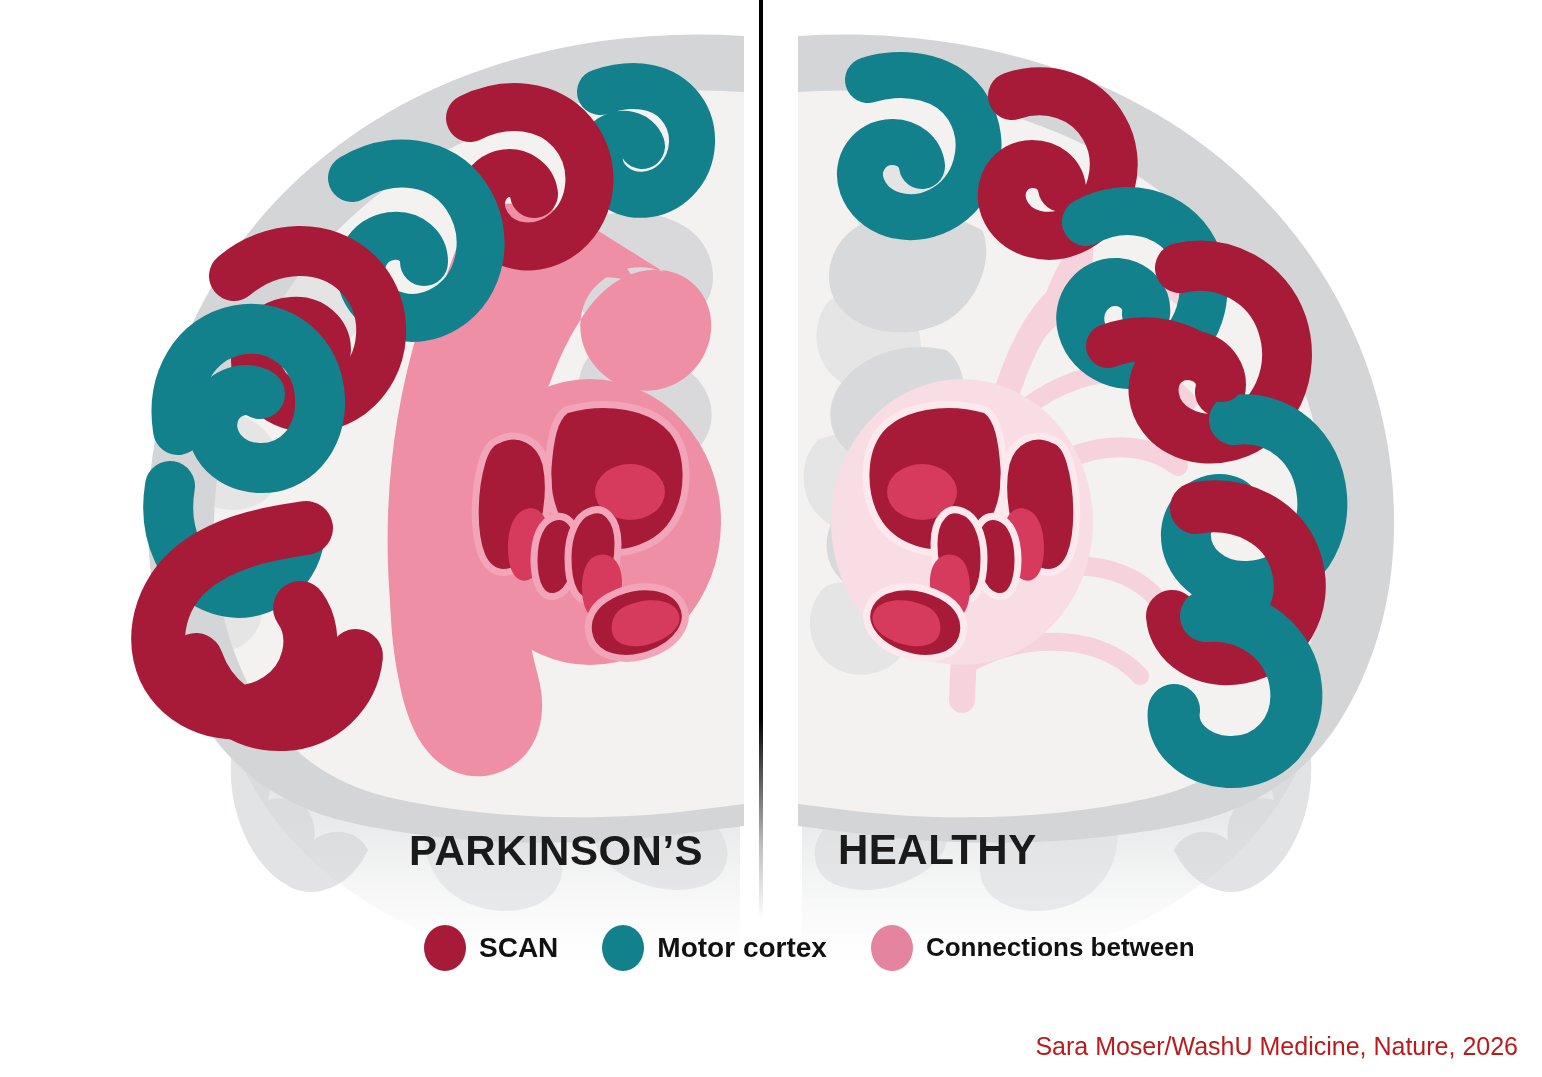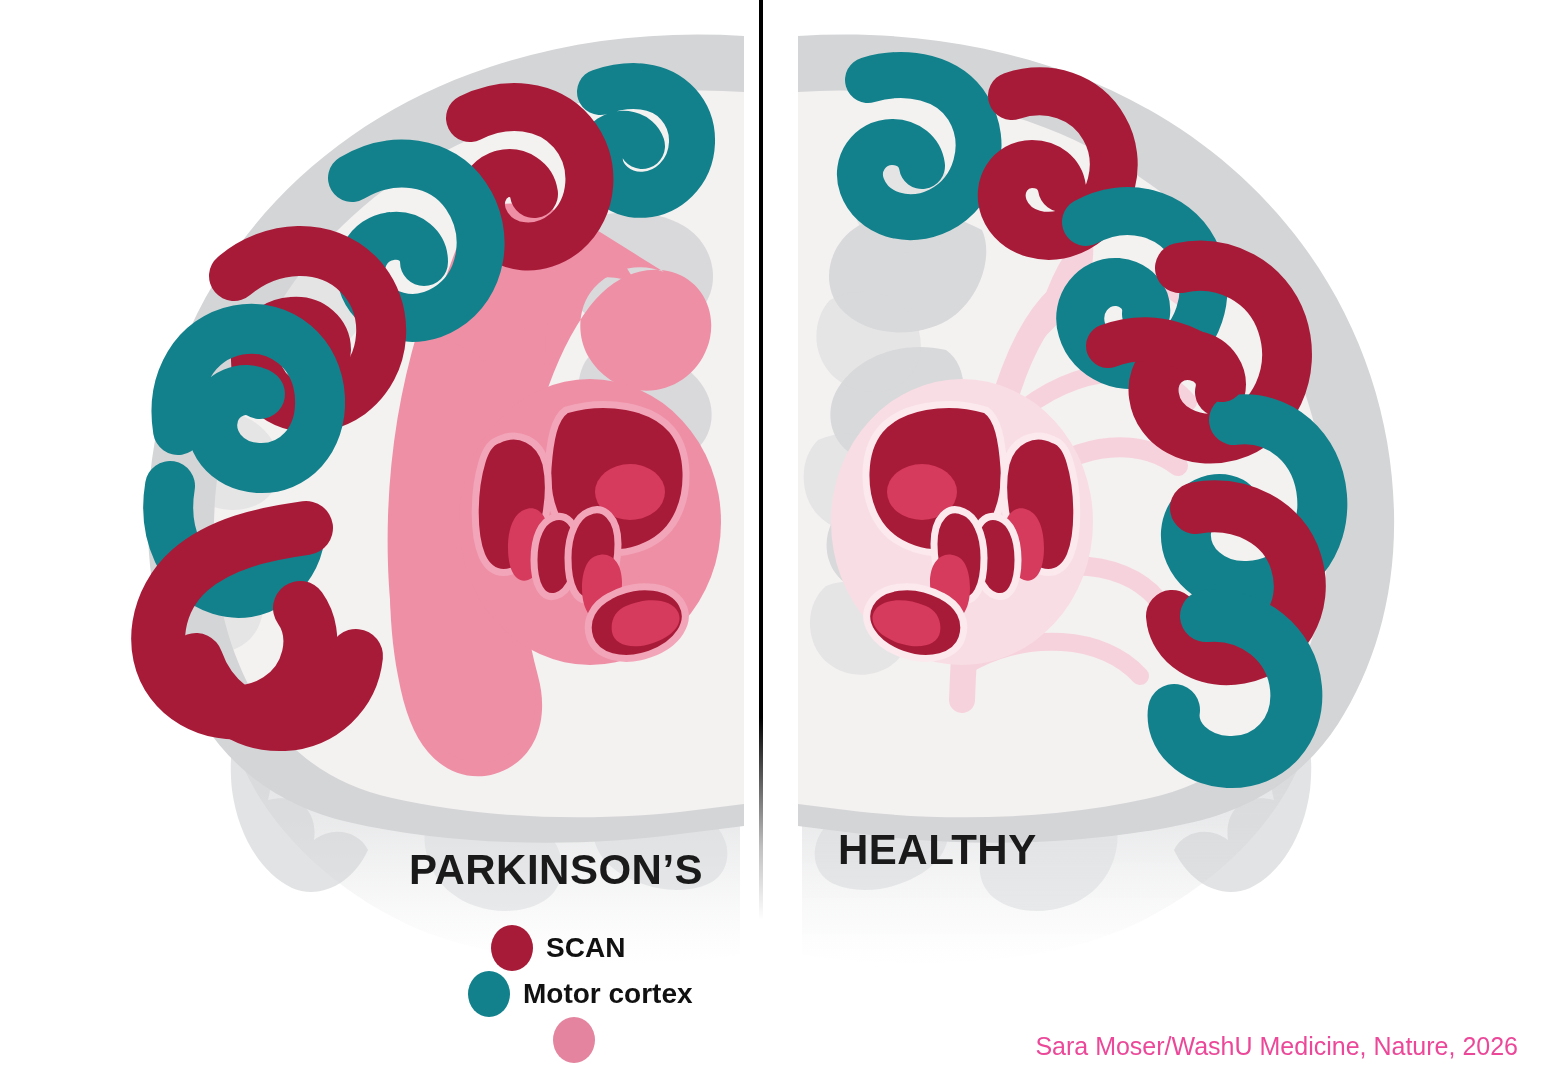--- a/index.html
+++ b/index.html
@@ -29,30 +29,30 @@
   
   .panel-caption {
     position: absolute;
     font-family: "Liberation Sans", sans-serif;
     font-weight: 700;
     font-size: 42px;
     letter-spacing: 0.5px;
     color: #1a1a1a;
     white-space: nowrap;
   }
-  #caption-parkinsons { left: 409px; top: 846px; }
+  #caption-parkinsons { left: 409px; top: 827px; }
   #caption-healthy    { left: 838px; top: 826px; text-align: center; }
 
   
   #legend {
     position: absolute;
     left: 424px;
     top: 925px;
     display: flex;
-    flex-direction: column;
+    flex-direction: row;
     align-items: center;
   }
   .legend-item {
     display: flex;
     flex-direction: row;
     align-items: center;
   }
   .legend-item + .legend-item { margin-left: 44px; }
   .legend-swatch {
     width: 42px;
@@ -76,21 +76,21 @@
   }
   .legend-label.two-line span { display: block; }
 
   
   #credit {
     position: absolute;
     right: 24px;
     top: 1032px;
     font-family: "Liberation Sans", sans-serif;
     font-size: 25px;
-    color: #ec4899;
+    color: #b91c1c;
     white-space: nowrap;
   }
 </style>
 </head>
 <body>
 
 <div id="figure" style="background: rgb(255, 255, 255);">
 
   <svg id="brain-svg" viewBox="0 0 1542 1077" xmlns="http://www.w3.org/2000/svg">
     <defs>
@@ -395,20 +395,21 @@
     </div>
 
     <div class="legend-item">
       <div class="legend-swatch" style="background:#12818C;"></div>
       <div class="legend-label">Motor cortex</div>
     </div>
 
     <div class="legend-item">
       <div class="legend-swatch" style="background:#E4849E;"></div>
       <div class="legend-label two-line">
+        <span>Connections between</span>
       </div>
     </div>
 
   </div>
 
   <div id="credit">Sara Moser/WashU Medicine, Nature, 2026</div>
 
 </div>
 
 </body></html>

